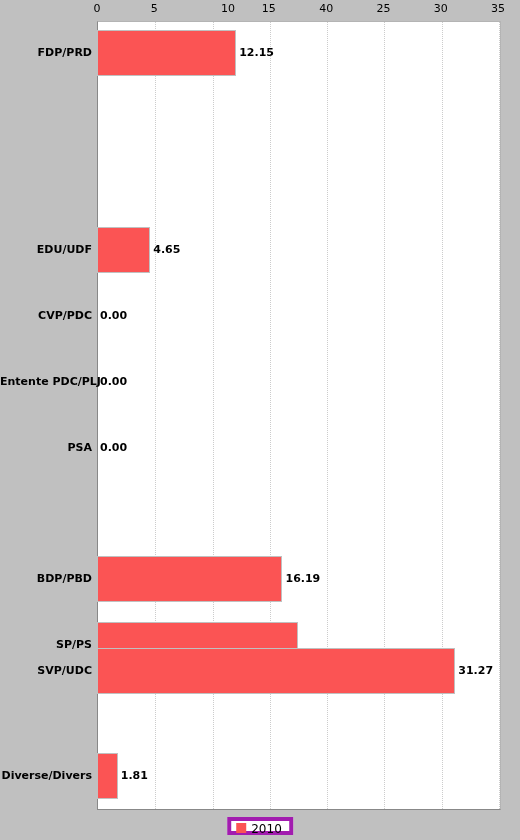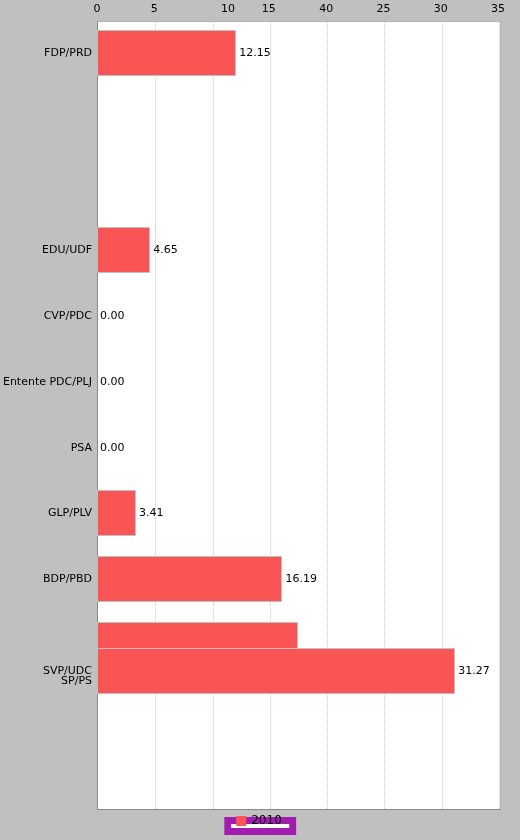--- a/index.html
+++ b/index.html
@@ -65,20 +65,21 @@
   .rows-layer {
     position: absolute;
     left: 0; top: 0;
     width: 520px;
     height: 840px;
   }
   .cat-row {
     position: absolute;
     left: 0;
     width: 520px;
+    font-weight: bold;
   }
   .cat-label {
     position: absolute;
     left: 0;
     width: 92px;
     text-align: right;
     font-size: 11px;
     color: #000;
     white-space: nowrap;
     line-height: 12px;
@@ -96,25 +97,25 @@
     white-space: nowrap;
     line-height: 12px;
   }
 
   
   .legend {
     position: absolute;
     left: 50%;
     transform: translateX(-50%);
     bottom: 5px;
-    border: 7px solid #a21caf;
+    border: 4px solid #a21caf;
     background: #ffffff;
     padding: 2px 7px 2px 5px;
     display: flex;
-    align-items: flex-end;
+    align-items: flex-start;
     gap: 5px;
     height: 18px;
     box-sizing: border-box;
   }
   .legend-swatch {
     width: 10px;
     height: 10px;
     background: #fb5454;
     display: block;
   }
@@ -168,40 +169,40 @@
         <div class="bar-value" style="left: 100px; top: 17px;">0.00</div>
       </div>
       <div class="cat-row" style="top: 359px; height: 46px;">
         <div class="cat-label" style="top: 17px;">Entente PDC/PLJ</div>
         <div class="bar-value" style="left: 100px; top: 17px;">0.00</div>
       </div>
       <div class="cat-row" style="top: 425px; height: 46px;">
         <div class="cat-label" style="top: 17px;">PSA</div>
         <div class="bar-value" style="left: 100px; top: 17px;">0.00</div>
       </div>
-      <div class="cat-row" style="top: 490px; height: 46px;">
-        <div class="cat-label" style="top: 17px;">GLP/PLV</div>
-        <div class="bar" style="left: 97px; top: 0px; width: 39.0689px; height: 46px; background: rgb(251, 84, 84);"></div>
-        <div class="bar-value" style="left: 139.069px; top: 17px;">3.41</div>
-      </div>
       <div class="cat-row" style="top: 556px; height: 46px;">
         <div class="cat-label" style="top: 17px;">BDP/PBD</div>
         <div class="bar" style="left: 97px; top: 0px; width: 185.491px; height: 46px; background: rgb(251, 84, 84);"></div>
         <div class="bar-value" style="left: 285.491px; top: 17px;">16.19</div>
       </div>
       <div class="cat-row" style="top: 622px; height: 46px;">
-        <div class="cat-label" style="top: 17px; margin-top: 36px;">SP/PS</div>
+        <div class="cat-label" style="top: 17px;">SP/PS</div>
         <div class="bar" style="left: 97px; top: 0px; width: 200.958px; height: 46px; background: rgb(251, 84, 84);"></div>
         <div class="bar-value" style="left: 300.958px; top: 28px;">17.54</div>
       </div>
       <div class="cat-row" style="top: 648px; height: 36px;">
         <div class="cat-label" style="top: 17px;">SVP/UDC</div>
         <div class="bar" style="left: 97px; top: 0px; width: 358.265px; height: 46px; background: rgb(251, 84, 84);"></div>
         <div class="bar-value" style="left: 458.265px; top: 17px;">31.27</div>
       </div>
+      <div class="cat-row" style="top: 753px; height: 46px;">
+        <div class="cat-label" style="top: 17px;">Diverse/Divers</div>
+        <div class="bar" style="left: 97px; top: 0px; width: 20.7374px; height: 46px; background: rgb(251, 84, 84);"></div>
+        <div class="bar-value" style="left: 120.737px; top: 17px;">1.81</div>
+      </div>
     </div>
 
   <div class="legend">
     <span class="legend-swatch" style="background: rgb(251, 84, 84);"></span>
     <span class="legend-text">2010</span>
   </div>
 
 </div>
 
 </body></html>

